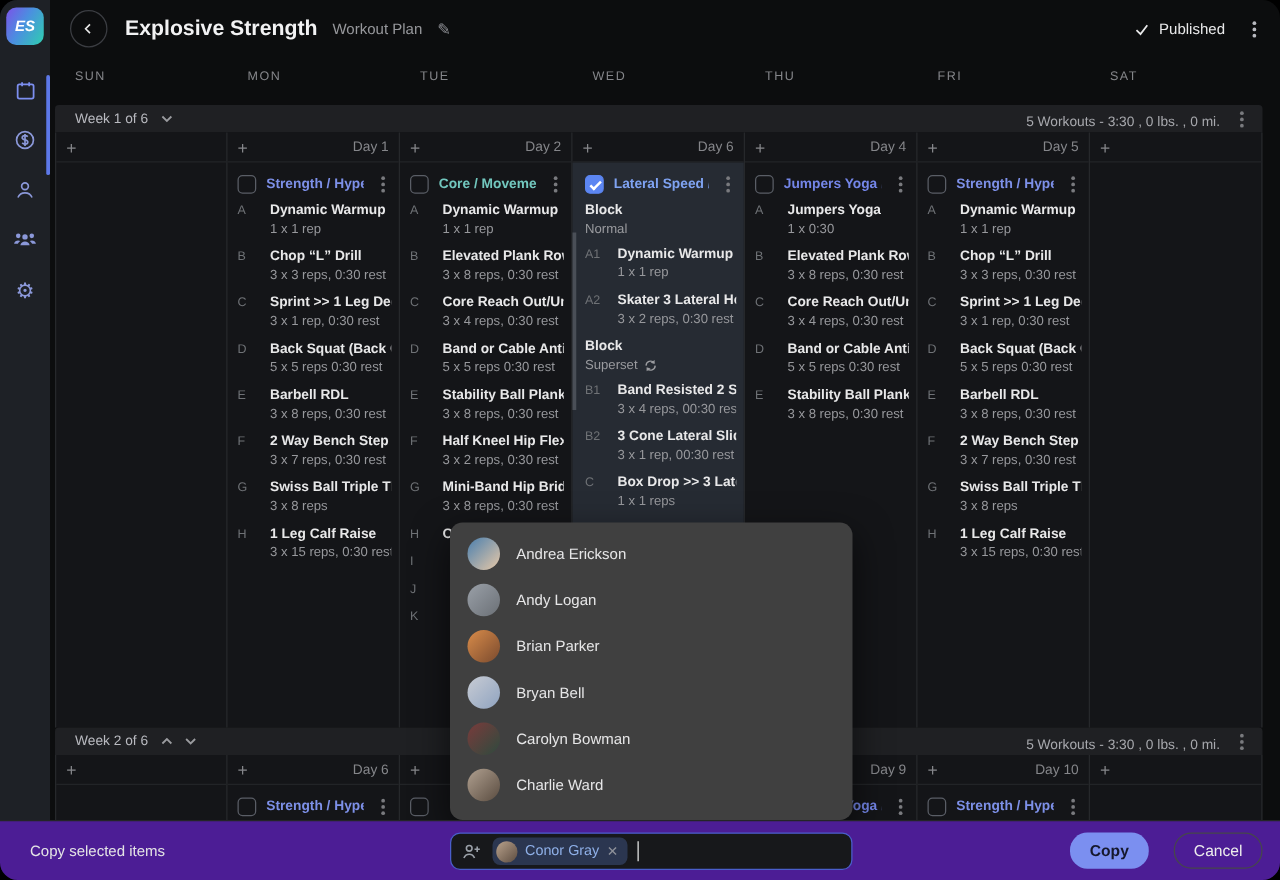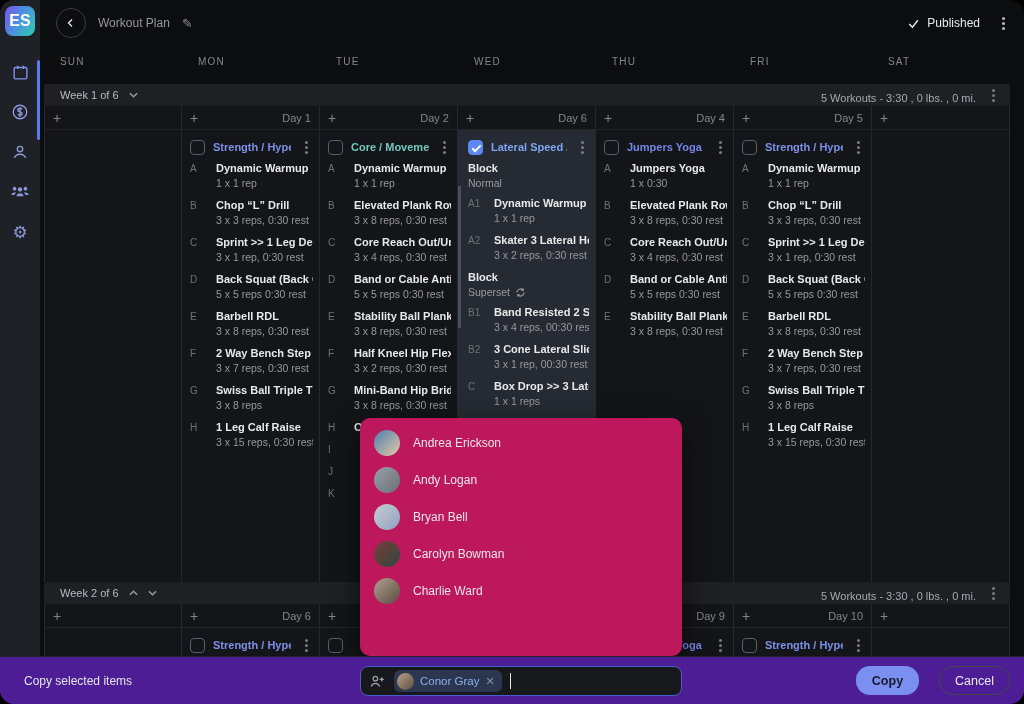--- a/index.html
+++ b/index.html
@@ -1,21 +1,21 @@
 <!DOCTYPE html>
 <html><head>
 <meta charset="utf-8">
 <style>
   html,body{margin:0;padding:0;background:#000;}
   *{box-sizing:border-box;font-family:"Liberation Sans",sans-serif;}
   #app{position:relative;width:1024px;height:704px;background:#0c0d0e;border-radius:14px;overflow:hidden;}
 
   
   #sidebar{position:absolute;left:0;top:0;width:40px;height:656px;background:#1e2126;display:flex;flex-direction:column;align-items:center;z-index:3;}
-  .logo{width:30px;height:30px;margin-top:6px;border-radius:8px;background:linear-gradient(120deg,#7b52e8 0%,#4b8fe0 45%,#2ecfb0 100%);color:#fff;font-size:16px;font-weight:bold;display:flex;align-items:center;justify-content:center;}
+  .logo{width:30px;height:30px;margin-top:6px;border-radius:8px;background:linear-gradient(120deg,#7b52e8 0%,#4b8fe0 45%,#2ecfb0 100%);color:#fff;font-size:12px;font-weight:bold;display:flex;align-items:center;justify-content:center;font-style:italic;}
   .navicon{width:40px;height:40px;display:flex;align-items:center;justify-content:center;color:#8b98d9;position:relative;cursor:pointer;}
   .navicon svg{display:block;}
   #nav-indicator{position:absolute;right:0;top:60px;width:3px;height:80px;background:#5d78e8;border-radius:2px;}
   .gear-glyph{font-size:17px;color:#8b98d9;line-height:1;}
 
   
   #hdr{position:absolute;left:40px;top:0;right:0;height:46px;display:flex;align-items:center;padding:0 14px 0 16px;z-index:2;}
   .backbtn{width:30px;height:30px;border:1px solid #3b3d42;border-radius:50%;display:flex;align-items:center;justify-content:center;color:#e8e8e8;cursor:pointer;flex-shrink:0;}
   .ptitle{color:#f2f2f3;font-size:17px;font-weight:bold;margin-left:14px;white-space:nowrap;}
   .psub{color:#97989c;font-size:12px;margin-left:12px;white-space:nowrap;}
@@ -57,21 +57,21 @@
   .exrow{display:flex;margin-bottom:10px;}
   .exl{width:26px;flex-shrink:0;color:#6f7276;font-size:10px;padding-top:1px;}
   .exbody{min-width:0;flex:1;}
   .exname{color:#e8e8e9;font-size:11px;font-weight:bold;white-space:nowrap;overflow:hidden;}
   .exdet{color:#97989c;font-size:10.5px;margin-top:3px;white-space:nowrap;overflow:hidden;}
   .blkrow{margin:2px 0 8px 0;}
   .blkname{color:#e8e8e9;font-size:11px;font-weight:bold;}
   .blksub{color:#9a9b9f;font-size:10.5px;margin-top:3px;display:flex;align-items:center;gap:5px;}
 
   
-  #dropdown{position:absolute;left:360px;top:418px;width:322px;height:238px;background:#be185d;border-radius:10px;box-shadow:0 10px 30px rgba(0,0,0,.6);z-index:5;padding:6px 0;overflow:hidden;}
+  #dropdown{position:absolute;left:360px;top:418px;width:322px;height:238px;background:#404040;border-radius:10px;box-shadow:0 10px 30px rgba(0,0,0,.6);z-index:5;padding:6px 0;overflow:hidden;}
   .athlete{height:37px;display:flex;align-items:center;gap:13px;padding:0 14px;cursor:pointer;}
   .avatar{width:26px;height:26px;border-radius:50%;flex-shrink:0;}
   .aname{color:#e6e6e7;font-size:12px;}
 
   
   #footer{position:absolute;left:0;right:0;bottom:0;height:48px;background:#4c1d95;border-top:1px solid #242527;z-index:6;display:flex;align-items:center;}
   .hint{color:#e4e4e5;font-size:12px;margin-left:24px;}
   #taginput{position:absolute;left:360px;top:9px;width:322px;height:30px;border:1.5px solid #4a5ecb;border-radius:8px;background:#17181b;display:flex;align-items:center;padding:0 8px;gap:8px;cursor:text;}
   .chip{display:flex;align-items:center;gap:6px;background:#2b3650;border-radius:6px;height:22px;padding:0 7px 0 3px;}
   .chip .cav{width:17px;height:17px;border-radius:50%;background:linear-gradient(135deg,#b9a28c,#5c4c40);}
@@ -126,20 +126,21 @@
     </div>
     <div id="nav-indicator"></div>
   </div>
 
   <div id="hdr">
     <div class="backbtn">
       <svg width="12" height="12" viewBox="0 0 24 24" fill="none" stroke="#e8e8e8" stroke-width="2.6">
           <polyline points="14,5 7,12 14,19"></polyline>
         </svg>
     </div>
+    <div class="ptitle">Explosive Strength</div>
     <div class="psub">Workout Plan</div>
     <div class="pencil">✎</div>
     <div class="hdr-right">
       <div class="pub">
         <svg width="13" height="13" viewBox="0 0 24 24" fill="none" stroke="#e9e9ea" stroke-width="2.6">
             <polyline points="4,13 10,19 20,6"></polyline>
           </svg>
         <span>Published</span>
       </div>
       <div class="kebab-wrap">
@@ -714,20 +715,24 @@
   <div id="dropdown">
       <div class="athlete">
     <span class="avatar" style="background: linear-gradient(135deg, rgb(74, 127, 174), rgb(232, 201, 168));"></span>
     <span class="aname">Andrea Erickson</span>
   </div>
       <div class="athlete">
     <span class="avatar" style="background: linear-gradient(135deg, rgb(154, 160, 168), rgb(107, 112, 118));"></span>
     <span class="aname">Andy Logan</span>
   </div>
       <div class="athlete">
+    <span class="avatar" style="background: linear-gradient(135deg, rgb(217, 140, 74), rgb(122, 74, 46));"></span>
+    <span class="aname">Brian Parker</span>
+  </div>
+      <div class="athlete">
     <span class="avatar" style="background: linear-gradient(135deg, rgb(200, 204, 212), rgb(143, 163, 192));"></span>
     <span class="aname">Bryan Bell</span>
   </div>
       <div class="athlete">
     <span class="avatar" style="background: linear-gradient(135deg, rgb(122, 59, 59), rgb(46, 74, 62));"></span>
     <span class="aname">Carolyn Bowman</span>
   </div>
       <div class="athlete">
     <span class="avatar" style="background: linear-gradient(135deg, rgb(176, 160, 144), rgb(90, 76, 64));"></span>
     <span class="aname">Charlie Ward</span>

